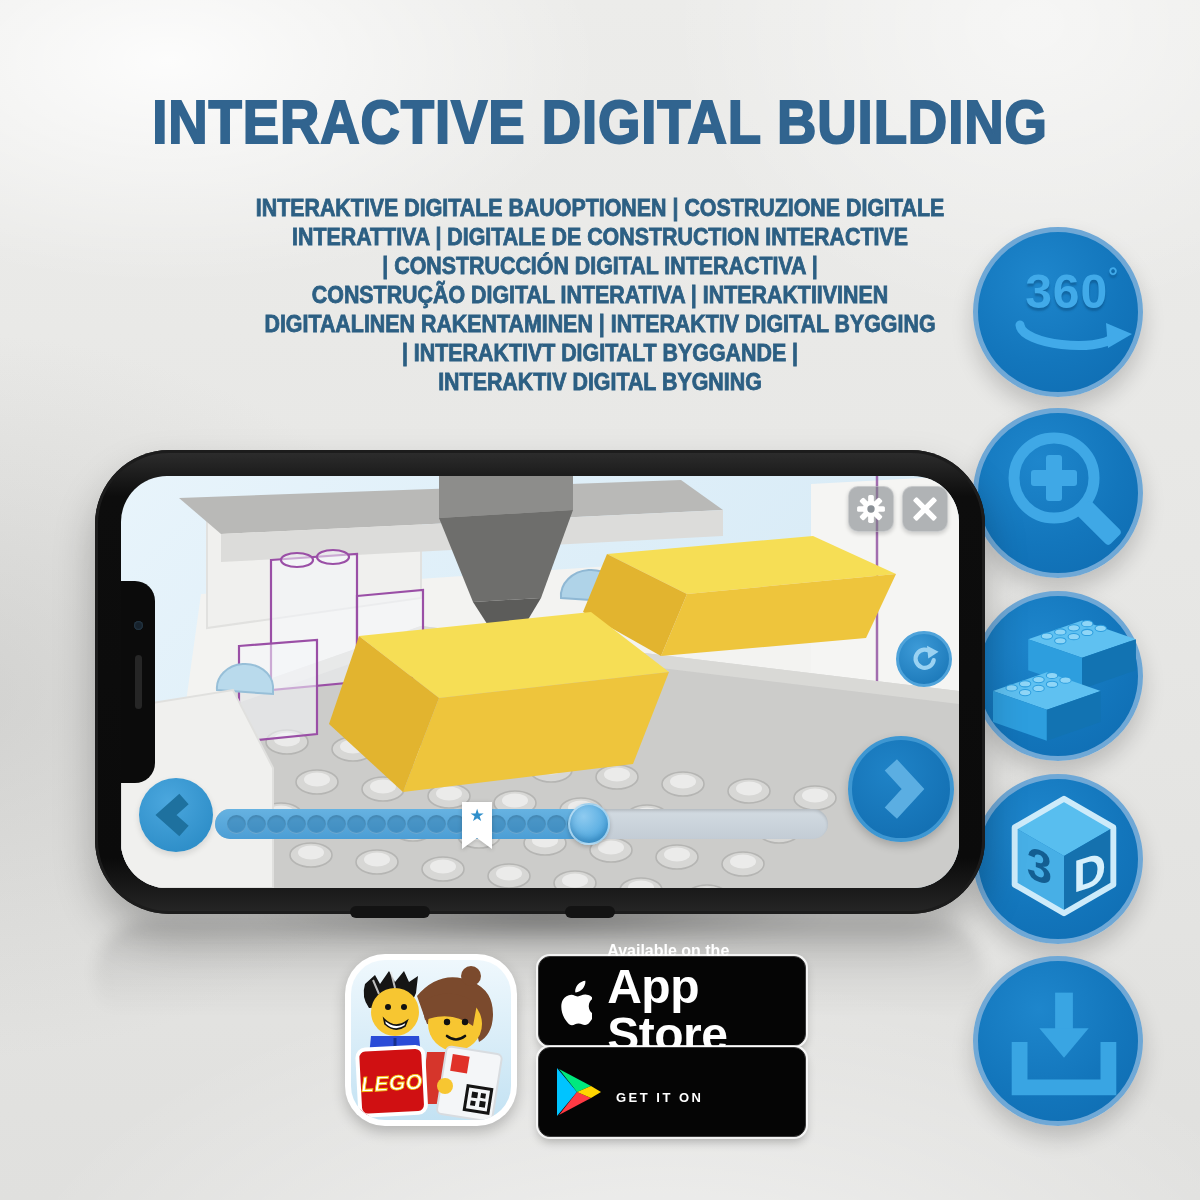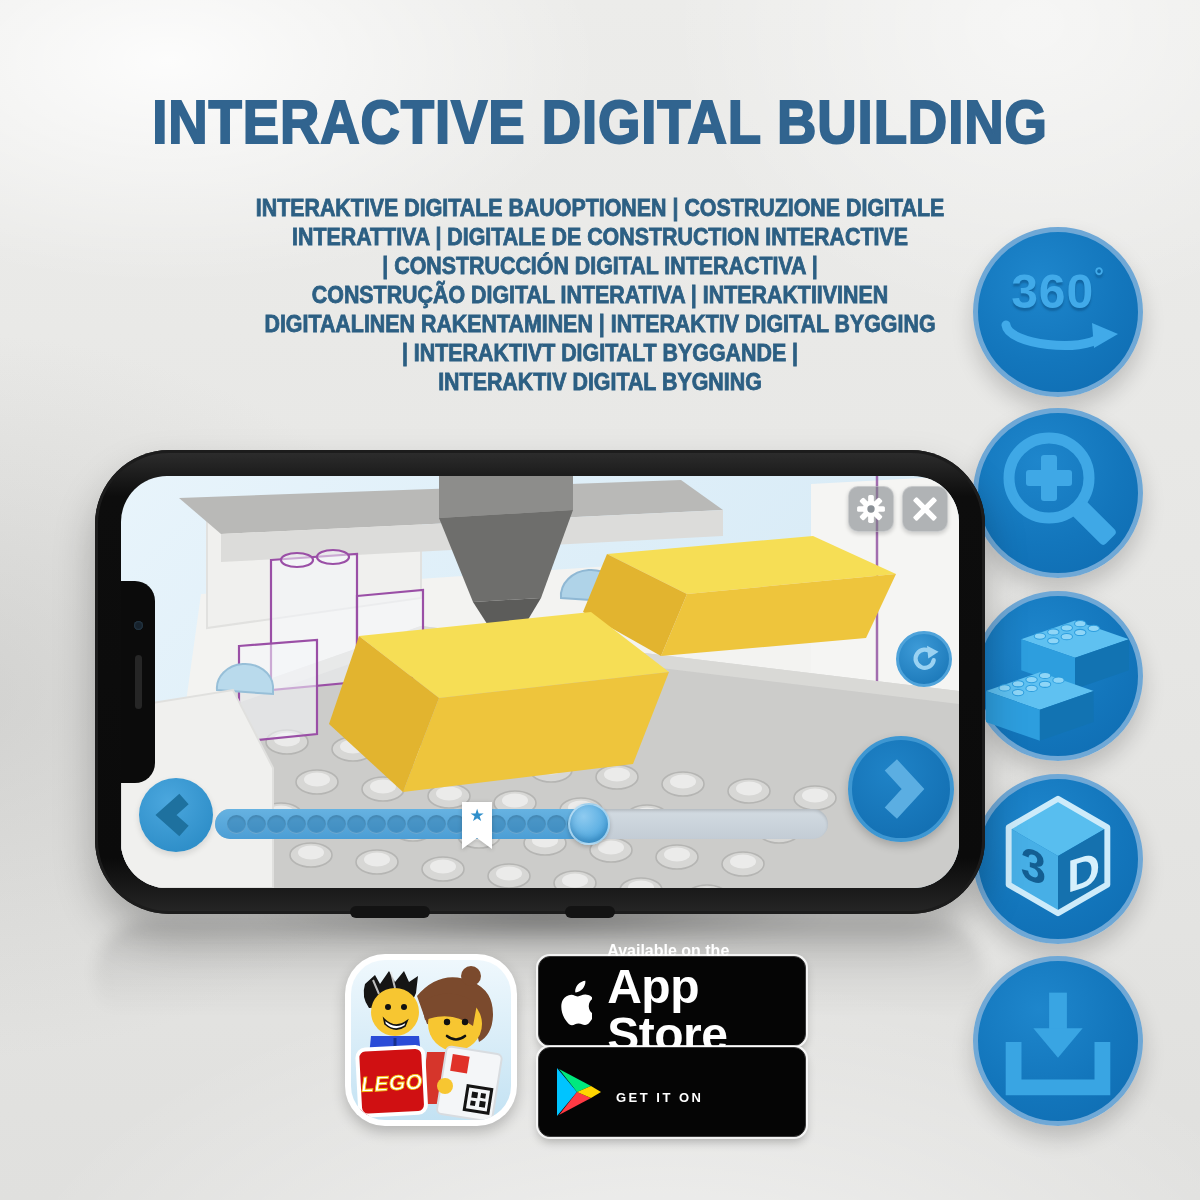--- a/index.html
+++ b/index.html
@@ -17,21 +17,21 @@
   .title{position:absolute;top:86px;left:0;width:100%;text-align:center;z-index:2;
     font-size:62px;font-weight:700;letter-spacing:1px;color:#31648F;
     -webkit-text-stroke:2px #31648F;transform:scaleX(.88);}
   .subtitle{position:absolute;top:194px;left:0;width:100%;text-align:center;z-index:2;
     font-size:23px;line-height:29px;font-weight:700;color:#2C5F83;
     -webkit-text-stroke:.8px #2C5F83;transform:scaleX(.93);}
   
   .ficon{position:absolute;left:973px;width:170px;height:170px;border-radius:50%;z-index:1;
     background:radial-gradient(circle at 38% 30%, #1E86CC 0%, #1376BC 55%, #0E6BB0 100%);
     border:5px solid #6FA8D6;box-shadow:0 12px 22px rgba(0,0,0,.18);
-    display:flex;align-items:center;justify-content:center;}
+    display:flex;align-items:center;justify-content:flex-end;}
   .f360 .wrap{display:flex;flex-direction:column;align-items:center;transform:translateY(-2px);}
   .f360 .num{font-size:48px;font-weight:700;color:#41AAE9;letter-spacing:1px;
     text-shadow:0 3px 2px rgba(8,70,120,.45);display:flex;align-items:flex-start;}
   .f360 .deg{font-size:24px;font-weight:700;margin-top:-2px;}
   
   .phone-shadow{position:absolute;left:120px;top:880px;width:840px;height:70px;z-index:0;
     background:radial-gradient(50% 50% at 50% 50%, rgba(0,0,0,.35), transparent 70%);filter:blur(10px);}
   .phone-reflection{position:absolute;left:95px;top:920px;width:890px;height:110px;z-index:0;
     border-radius:70px;filter:blur(7px);opacity:.5;
     background:linear-gradient(180deg, rgba(45,45,45,.30), rgba(45,45,45,0) 85%);}

